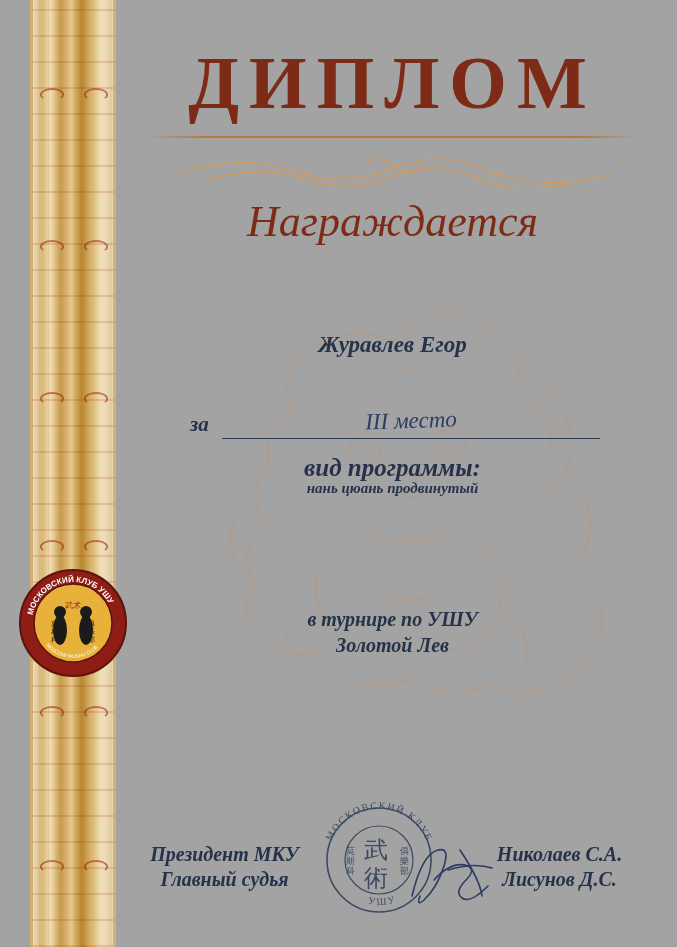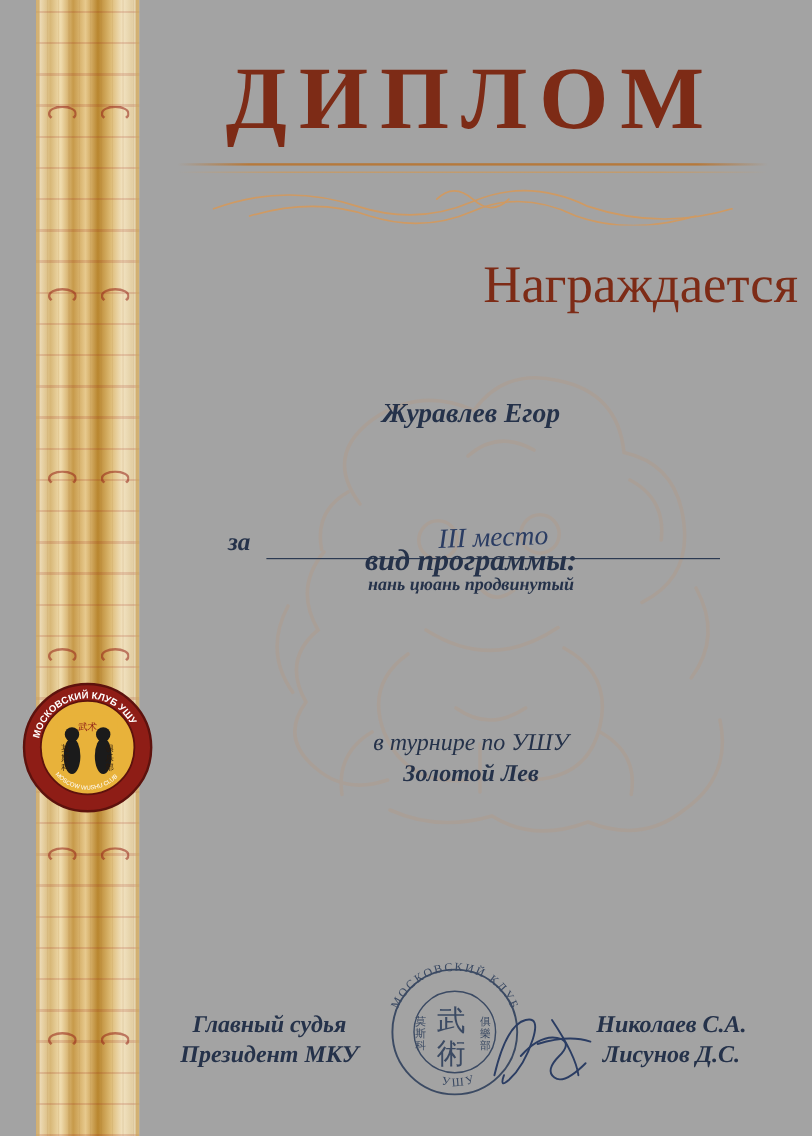--- a/index.html
+++ b/index.html
@@ -133,46 +133,46 @@
     position: absolute;
     top: 148px;
     left: 148px;
     width: 492px;
     height: 40px;
   }
 
   
   .award-line {
     position: absolute;
-    top: 212px;
-    left: 120px;
-    width: 545px;
-    text-align: right;
+    top: 196px;
+    left: 120px;
+    width: 545px;
+    text-align: center;
     font-size: 44px;
     color: #7d2b16;
     font-family: "Liberation Serif", serif;
+    font-style: italic;
   }
   .recipient {
     position: absolute;
     top: 332px;
     left: 120px;
     width: 545px;
     text-align: center;
     font-size: 23px;
     font-weight: bold;
     font-style: italic;
     color: #25324a;
   }
   .place-row {
     position: absolute;
     top: 408px;
     left: 190px;
     width: 410px;
     height: 34px;
-    margin-top: 27px;
   }
   .place-za {
     position: absolute;
     left: 0;
     top: 4px;
     font-size: 21px;
     font-weight: bold;
     font-style: italic;
     color: #25324a;
   }
@@ -218,21 +218,21 @@
     font-style: italic;
     color: #25324a;
   }
   .tournament-line1 {
     position: absolute;
     top: 608px;
     left: 120px;
     width: 545px;
     text-align: center;
     font-size: 20px;
-    font-weight: normal;
+    font-weight: bold;
     font-style: italic;
     color: #25324a;
   }
   .tournament-line2 {
     position: absolute;
     top: 634px;
     left: 120px;
     width: 545px;
     text-align: center;
     font-size: 20px;
@@ -433,21 +433,21 @@
   <svg class="signature-scribble" viewBox="0 0 120 80">
     <g fill="none" stroke="#2b3d63" stroke-width="1.6" stroke-linecap="round">
       <path d="M14 62 q10 -42 26 -46 q12 -3 6 16 q-7 22 -20 34 q-8 7 -4 -4"></path>
       <path d="M36 46 q18 -20 34 -14 q8 4 -2 14 q-12 12 -4 18 q8 6 26 -12"></path>
       <path d="M62 16 q20 30 22 46"></path>
       <path d="M50 36 q26 -8 44 -2"></path>
     </g>
   </svg>
 
   <div class="sig-left">
+    <div>Президент МКУ</div>
     <div>Главный судья</div>
-    <div>Президент МКУ</div>
   </div>
   <div class="sig-right">
     <div>Николаев С.А.</div>
     <div>Лисунов Д.С.</div>
   </div>
 
 </div>
 
 </body></html>

